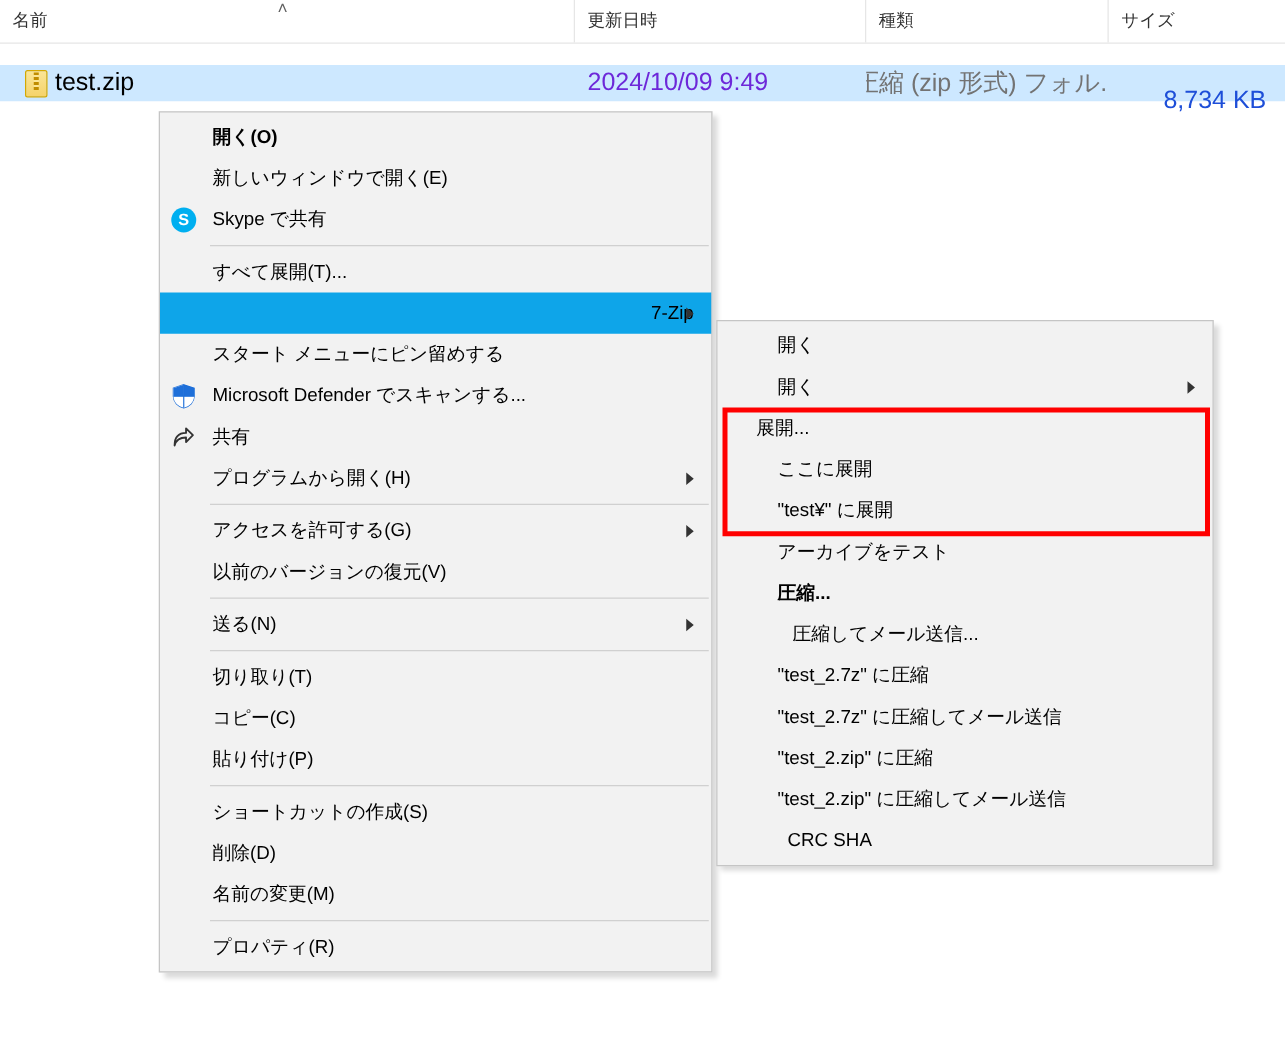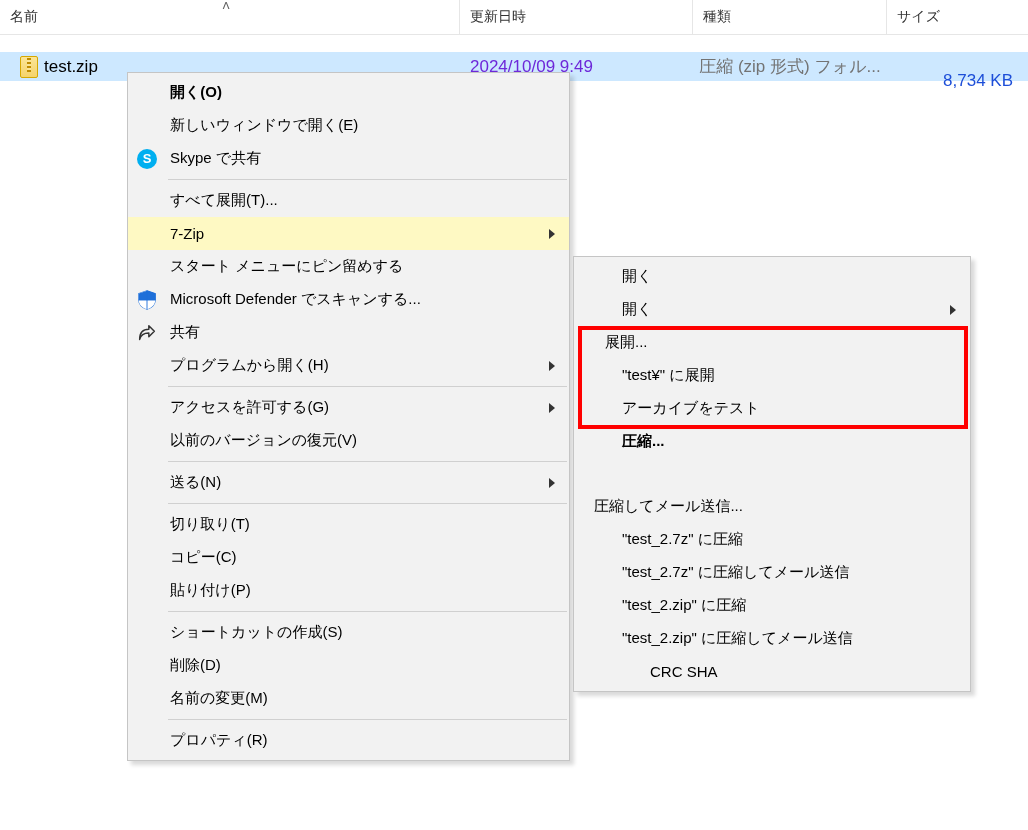--- a/index.html
+++ b/index.html
@@ -46,21 +46,21 @@
   }
 
   
   .file-row {
     display: flex;
     align-items: center;
     height: 29px;
     margin-top: 17px;
     background: #cde8ff;
     color: #000;
-    font-size: 17px;
+    font-size: 20px;
   }
   .file-cell {
     box-sizing: border-box;
     padding: 0 10px;
     height: 100%;
     display: flex;
     align-items: center;
     white-space: nowrap;
     overflow: hidden;
   }
@@ -102,33 +102,34 @@
   .menu {
     position: absolute;
     background: #f2f2f2;
     border: 1px solid #c5c5c5;
     box-shadow: 4px 4px 4px rgba(0,0,0,0.15);
     padding: 3px 0;
     font-size: 15px;
     color: #000;
     box-sizing: border-box;
   }
-  .menu1 { left: 127px; top: 72px;  width: 443px; }
+  .menu1 { left: 127px; top: 89px;  width: 443px; }
   .menu2 { left: 573px; top: 256px; width: 398px; }
 
   .menu-item {
     display: flex;
     align-items: center;
     height: 33px;
     padding: 0 14px 0 42px;
     position: relative;
     white-space: nowrap;
   }
   .menu-item.hover {
-    background: #fef9c3;
+    background: #0ea5e9;
+    justify-content: flex-end;
   }
   .menu-sep {
     height: 1px;
     margin: 4px 2px 4px 40px;
     background: #d0d0d0;
   }
 
   .item-icon {
     position: absolute;
     left: 8px;
@@ -308,41 +309,44 @@
     <span>開く</span>
   </div>
   <div class="menu-item" style="padding-left:48px;">
     <span>開く</span>
     <span class="submenu-arrow"></span>
   </div>
   <div class="menu-item" style="padding-left:31px;">
     <span>展開...</span>
   </div>
   <div class="menu-item" style="padding-left:48px;">
+    <span>ここに展開</span>
+  </div>
+  <div class="menu-item" style="padding-left:48px;">
     <span>"test¥" に展開</span>
   </div>
   <div class="menu-item" style="padding-left:48px;">
     <span>アーカイブをテスト</span>
   </div>
   <div class="menu-item" style="padding-left:48px;font-weight:bold;">
     <span>圧縮...</span>
   </div>
-  <div class="menu-item" style="padding-left:20px;margin-top:32px;">
+  <div class="menu-item" style="padding-left:60px;">
     <span>圧縮してメール送信...</span>
   </div>
   <div class="menu-item" style="padding-left:48px;">
     <span>"test_2.7z" に圧縮</span>
   </div>
   <div class="menu-item" style="padding-left:48px;">
     <span>"test_2.7z" に圧縮してメール送信</span>
   </div>
   <div class="menu-item" style="padding-left:48px;">
     <span>"test_2.zip" に圧縮</span>
   </div>
   <div class="menu-item" style="padding-left:48px;">
     <span>"test_2.zip" に圧縮してメール送信</span>
   </div>
-  <div class="menu-item" style="padding-left:76px;">
+  <div class="menu-item" style="padding-left:56px;">
     <span>CRC SHA</span>
   </div>
 
   <div class="red-box" style="left:4px; top:69px; width:390px; height:103px;"></div>
 </div>
 
 </body></html>

